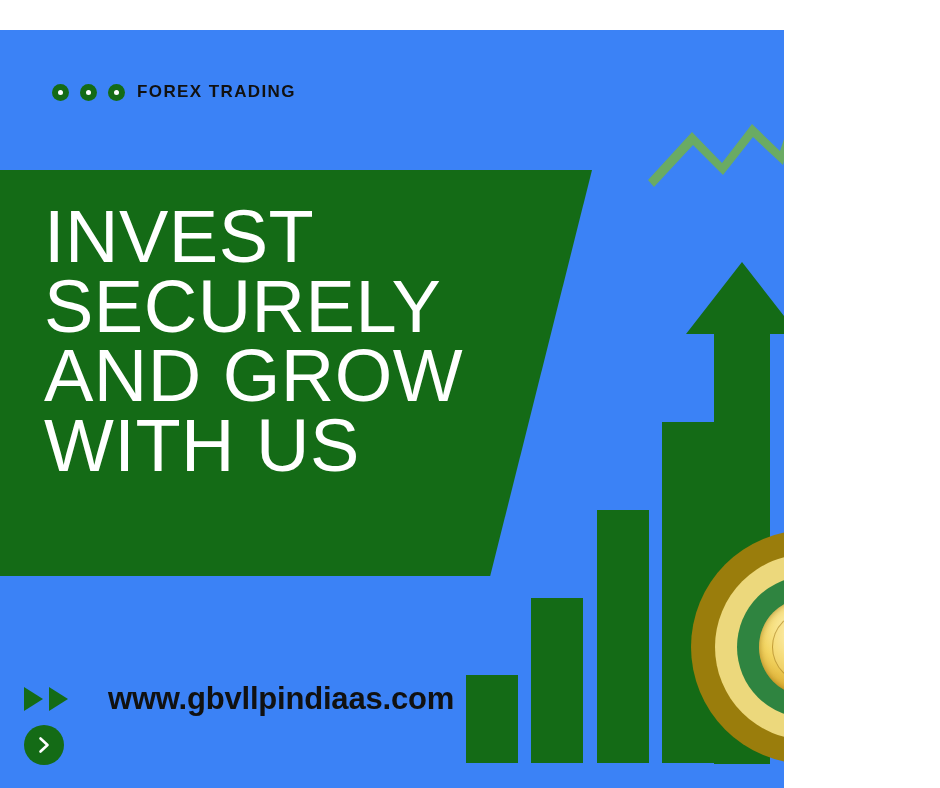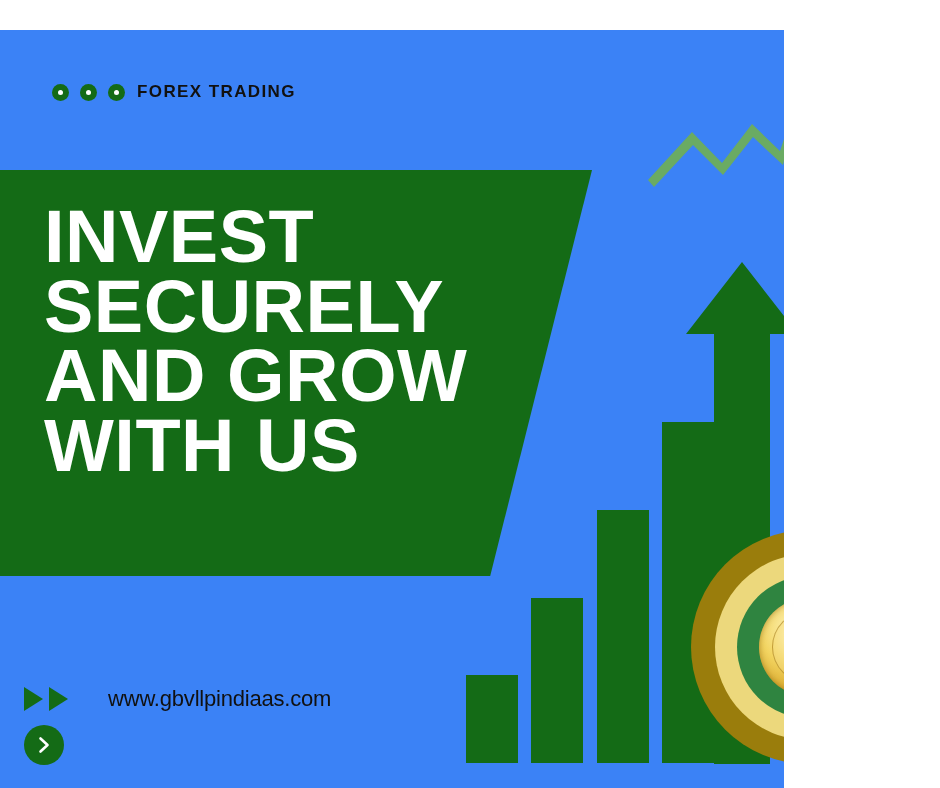--- a/index.html
+++ b/index.html
@@ -80,21 +80,21 @@
     clip-path: polygon(0 0, 100% 0, 82.8% 100%, 0 100%);
   }
   .headline {
     position: absolute;
     left: 44px;
     top: 172px;
     width: 470px;
     color: #ffffff;
     font-size: 74px;
     line-height: 0.94;
-    font-weight: bold;
+    font-weight: normal;
     letter-spacing: 0.5px;
     text-transform: uppercase;
     white-space: pre-line;
   }
 
   
   .zigzag {
     position: absolute;
     left: 640px;
     top: 45px;
@@ -211,22 +211,22 @@
     height: 40px;
     border-radius: 50%;
     background: #146b16;
     display: flex;
     align-items: center;
     justify-content: center;
     margin-left: 2px;
     margin-right: 22px;
   }
   .footer-text {
-    font-size: 22px;
-    font-weight: normal;
+    font-size: 31px;
+    font-weight: bold;
     color: #111111;
     white-space: nowrap;
     letter-spacing: -0.2px;
   }
   .url-text { margin-left: 22px; }
 </style>
 </head>
 <body>
 
 <div id="poster">

